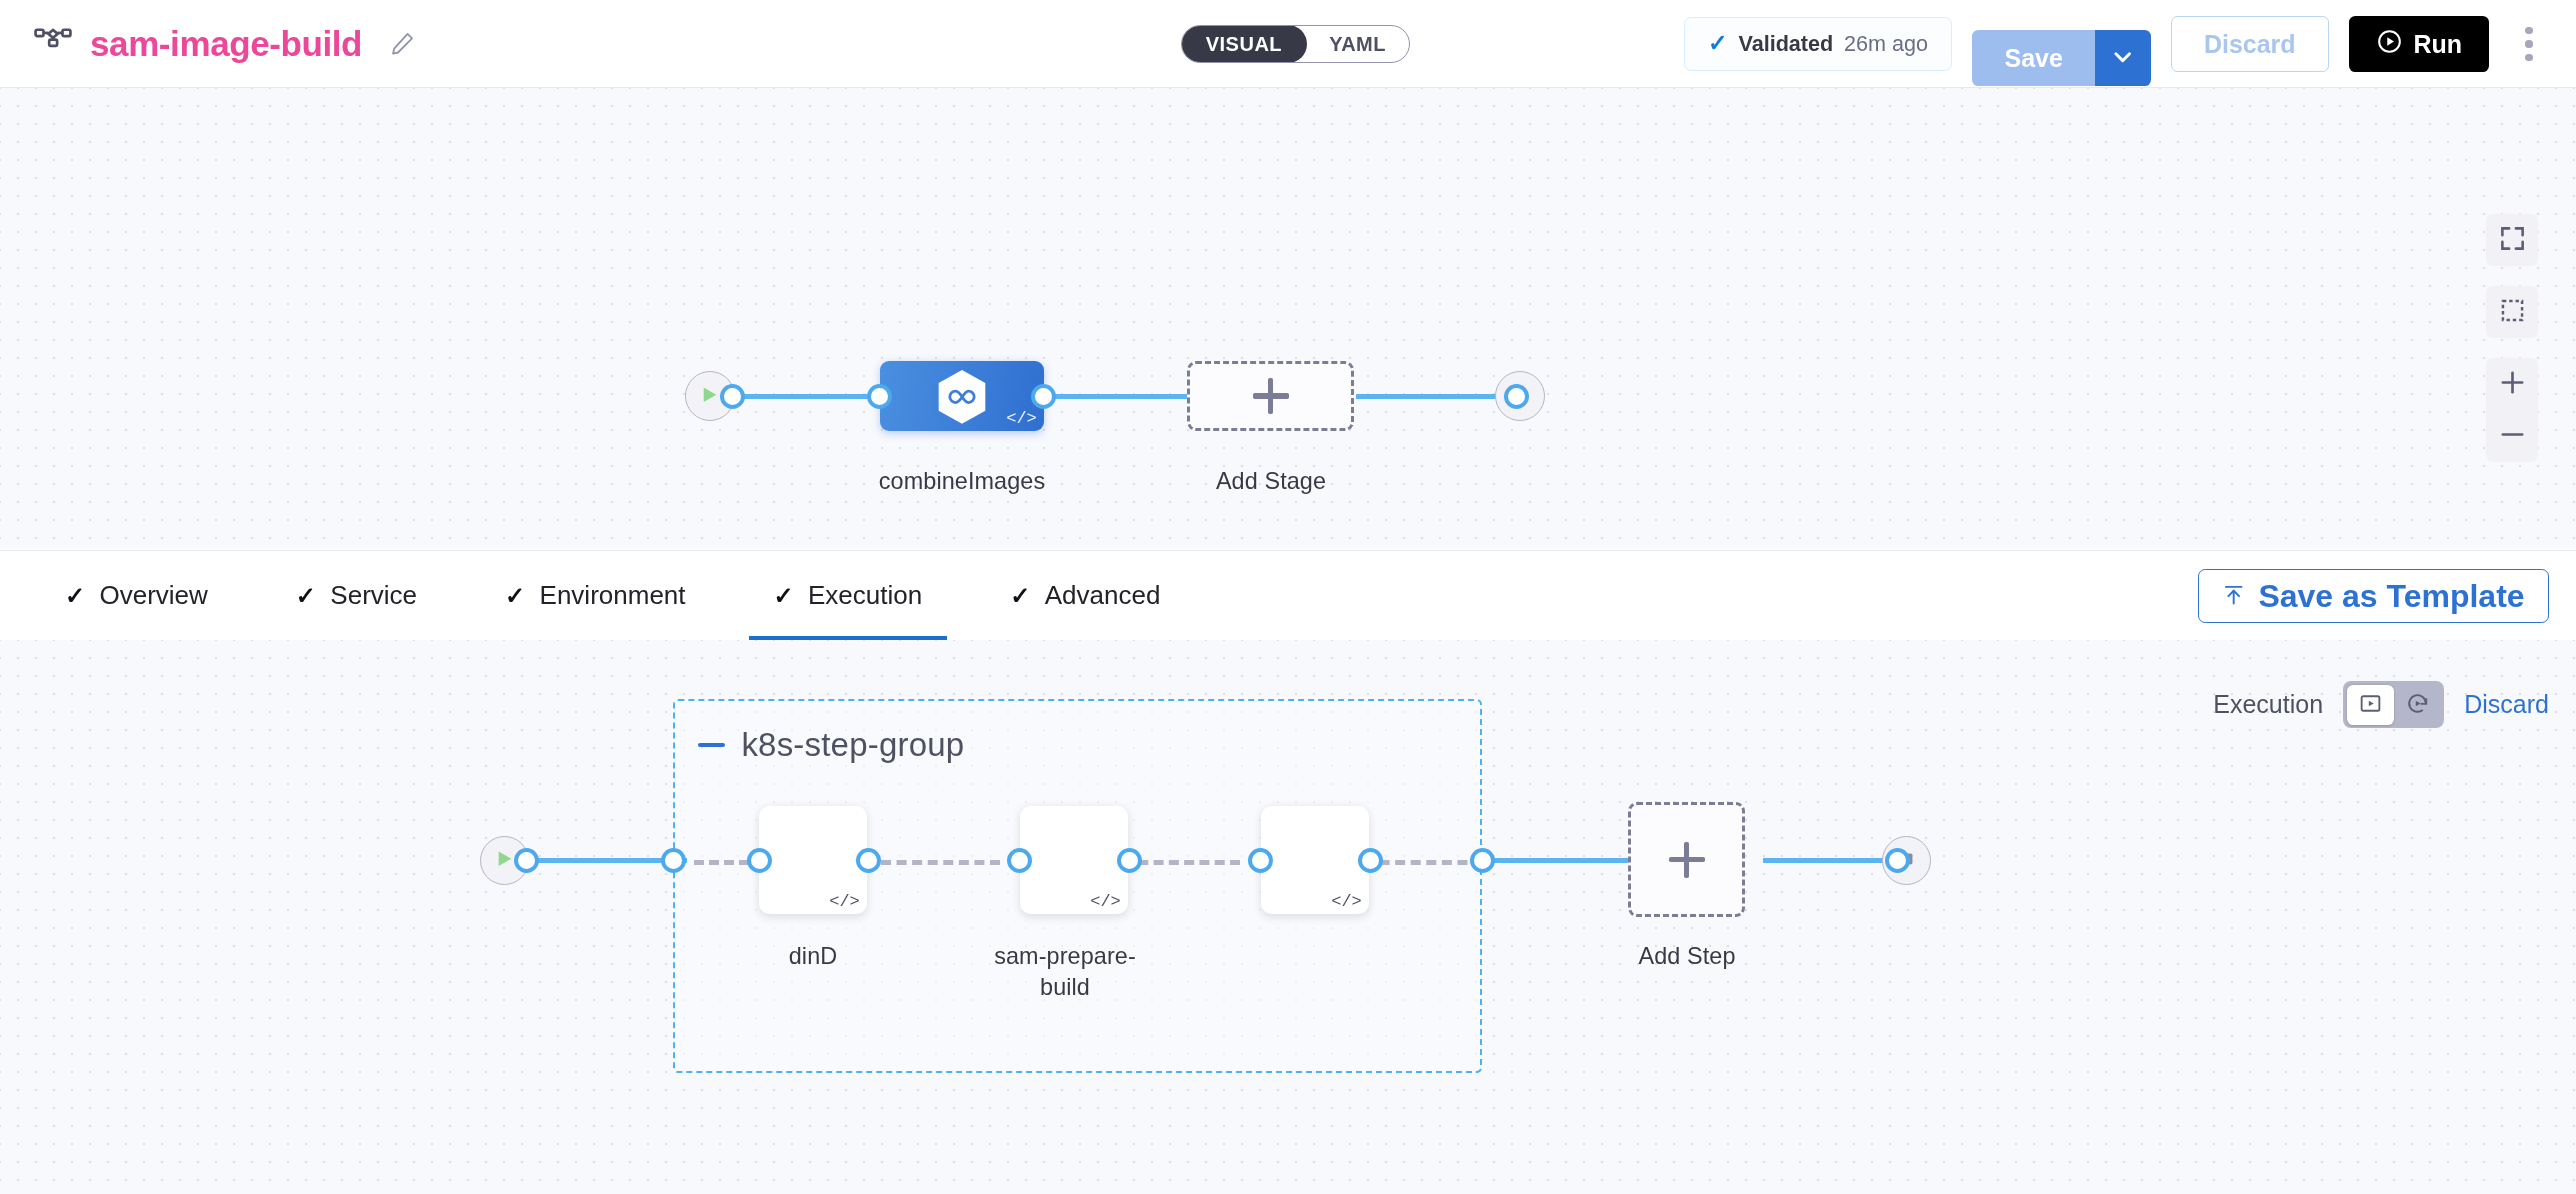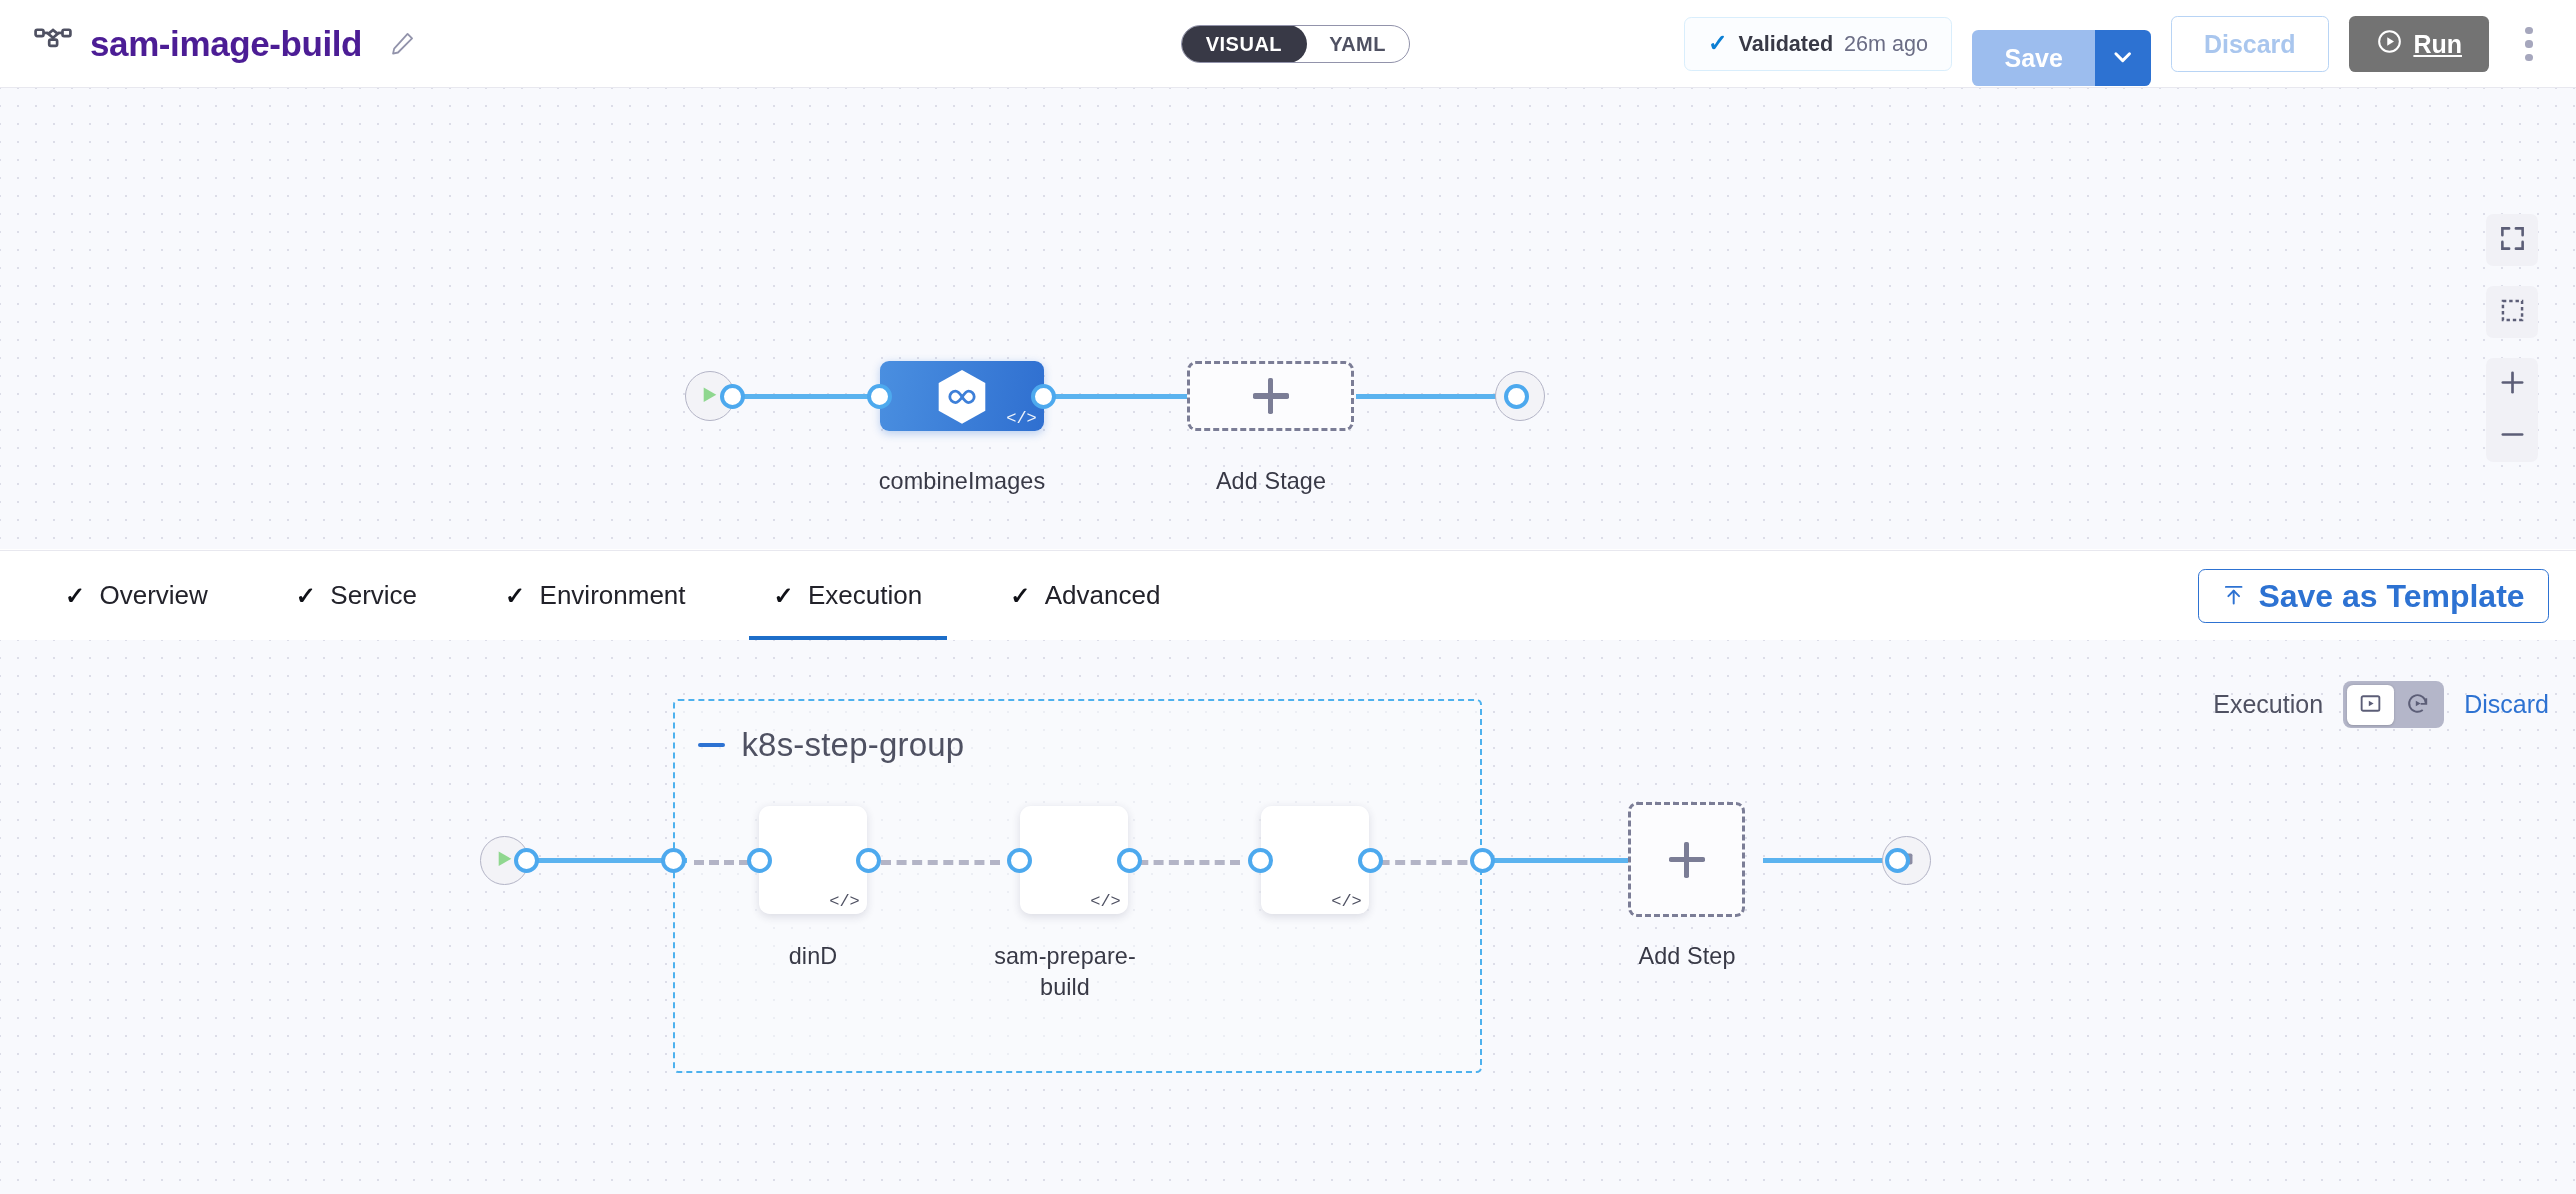--- a/index.html
+++ b/index.html
@@ -13,21 +13,21 @@
 
   
   .header {
     position: absolute; left: 0; top: 0; width: 2576px; height: 88px;
     background: #fff; border-bottom: 0.9px solid #e8e8ef;
     display: flex; align-items: center;
   }
   .hdr-left { display: flex; align-items: center; gap: 18px; padding-left: 34px; }
   .pipeline-icon { width: 38px; height: 38px; display:block; }
   .pipeline-title {
-    font-size: 35px; font-weight: 700; color: #4c1d95; letter-spacing: -0.4px;
+    font-size: 35px; font-weight: 700; color: #ec4899; letter-spacing: -0.4px;
     white-space: nowrap;
   }
   .edit-icon { width: 27px; height: 27px; margin-left: 9px; display:block; }
 
   
   .vy-toggle {
     position: absolute; left: 1181px; top: 25px;
     height: 38px; display: flex; align-items: stretch;
     border: 1.3px solid #9293ab; border-radius: 20px; background: #fff;
     overflow: hidden;
@@ -65,22 +65,22 @@
   }
   .save-caret svg { width: 23.4px; height: 23.4px; }
 
   .discard {
     height: 56px; padding: 0 32px; display: flex; align-items: center;
     border: 0.9px solid #b8d4f5; border-radius: 6.3px; background: #fff;
     color: #a9c6ee; font-size: 25px; font-weight: 700; cursor: pointer;
   }
   .run-btn {
     height: 56px; padding: 0 27px; display: flex; align-items: center; gap: 10.8px;
-    background: #737373; border-radius: 6.3px; color: #fff;
-    font-size: 25px; font-weight: 700; cursor: pointer; text-decoration: underline;
+    background: #000000; border-radius: 6.3px; color: #fff;
+    font-size: 25px; font-weight: 700; cursor: pointer;
   }
   .run-btn svg { width: 27px; height: 27px; }
   .kebab { width: 40px; height: 56px; display:flex; flex-direction:column; align-items:center;
            justify-content:center; gap: 6.3px; cursor: pointer; }
   .kebab i { width: 7.2px; height: 7.2px; border-radius: 50%; background: #a6a7bd; display:block; }
 
   
   .dots {
     background-color: #f8f9fd;
     background-image: radial-gradient(#dcdde8 1.3px, transparent 1.3px);

